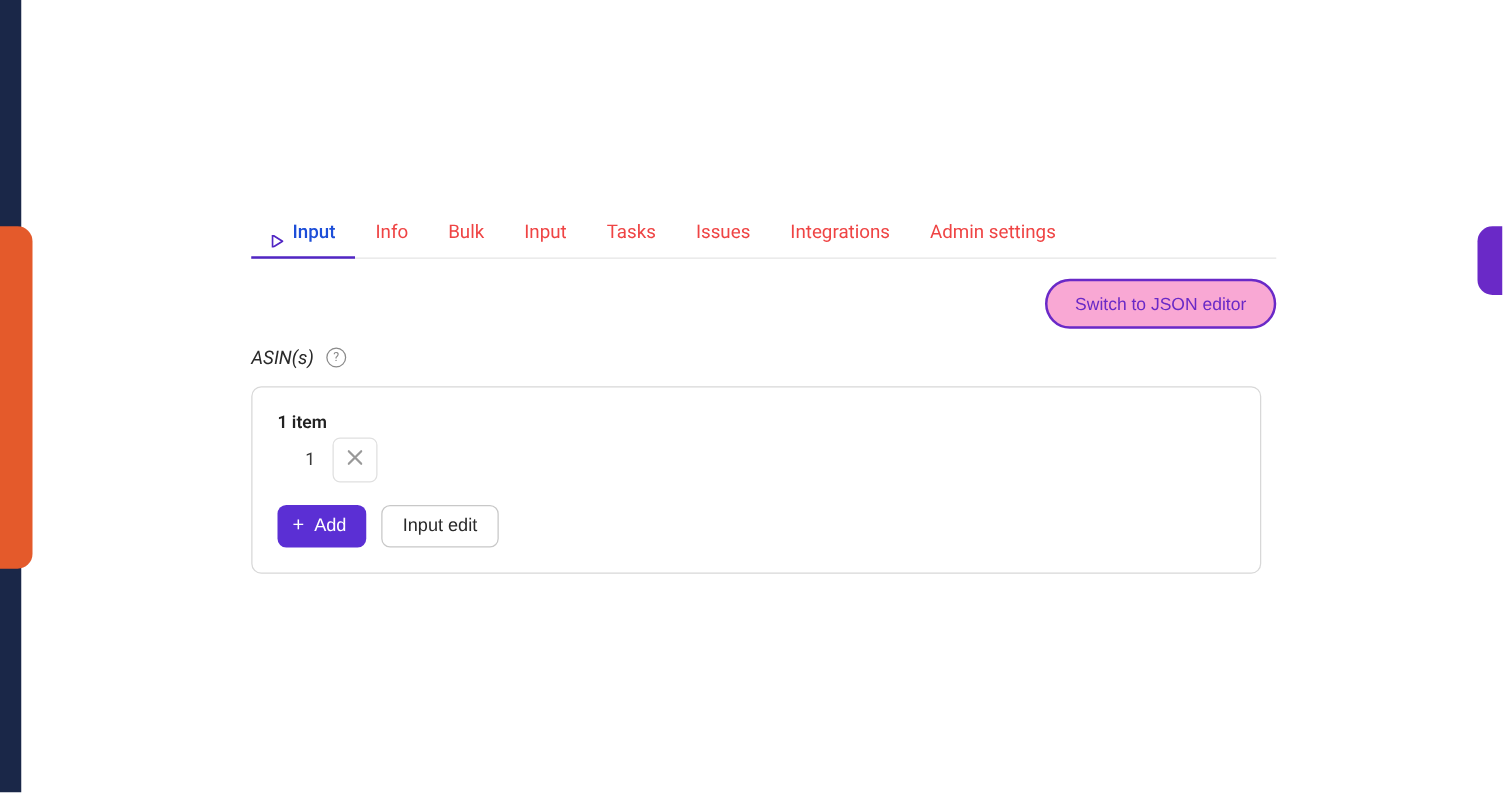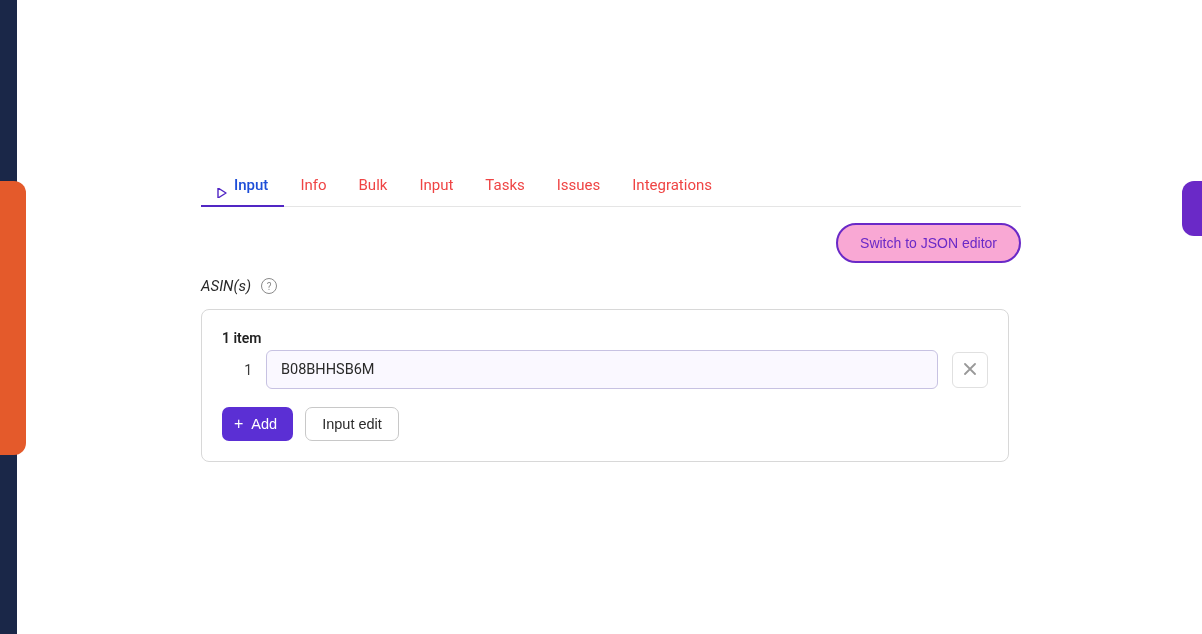--- a/index.html
+++ b/index.html
@@ -238,37 +238,39 @@
     </div>
     <div class="tab">
       <span>Tasks</span>
     </div>
     <div class="tab">
       <span>Issues</span>
     </div>
     <div class="tab">
       <span>Integrations</span>
     </div>
+    <div class="tab">
+      <span>Admin settings</span>
+    </div>
   </div>
 
   <div class="toolbar">
     <button class="switch-json-btn">Switch to JSON editor</button>
   </div>
 
   <div class="field-label-row">
     <span class="field-label">ASIN(s)</span>
     <span class="help-icon">?</span>
   </div>
 
   <div class="items-card">
     <div class="items-count">1 item</div>
 
     <div class="item-row">
       <div class="item-number">1</div>
-      <input class="item-input" type="text" value="B08BHHSB6M" style="">
       <button class="remove-btn">
         <span>
           <svg viewBox="0 0 12 12" width="12" height="12">
               <path d="M1 1 L11 11 M11 1 L1 11" stroke="#999" stroke-width="1.8" stroke-linecap="round"></path>
             </svg>
         </span>
       </button>
     </div>
 
     <div class="item-actions">

